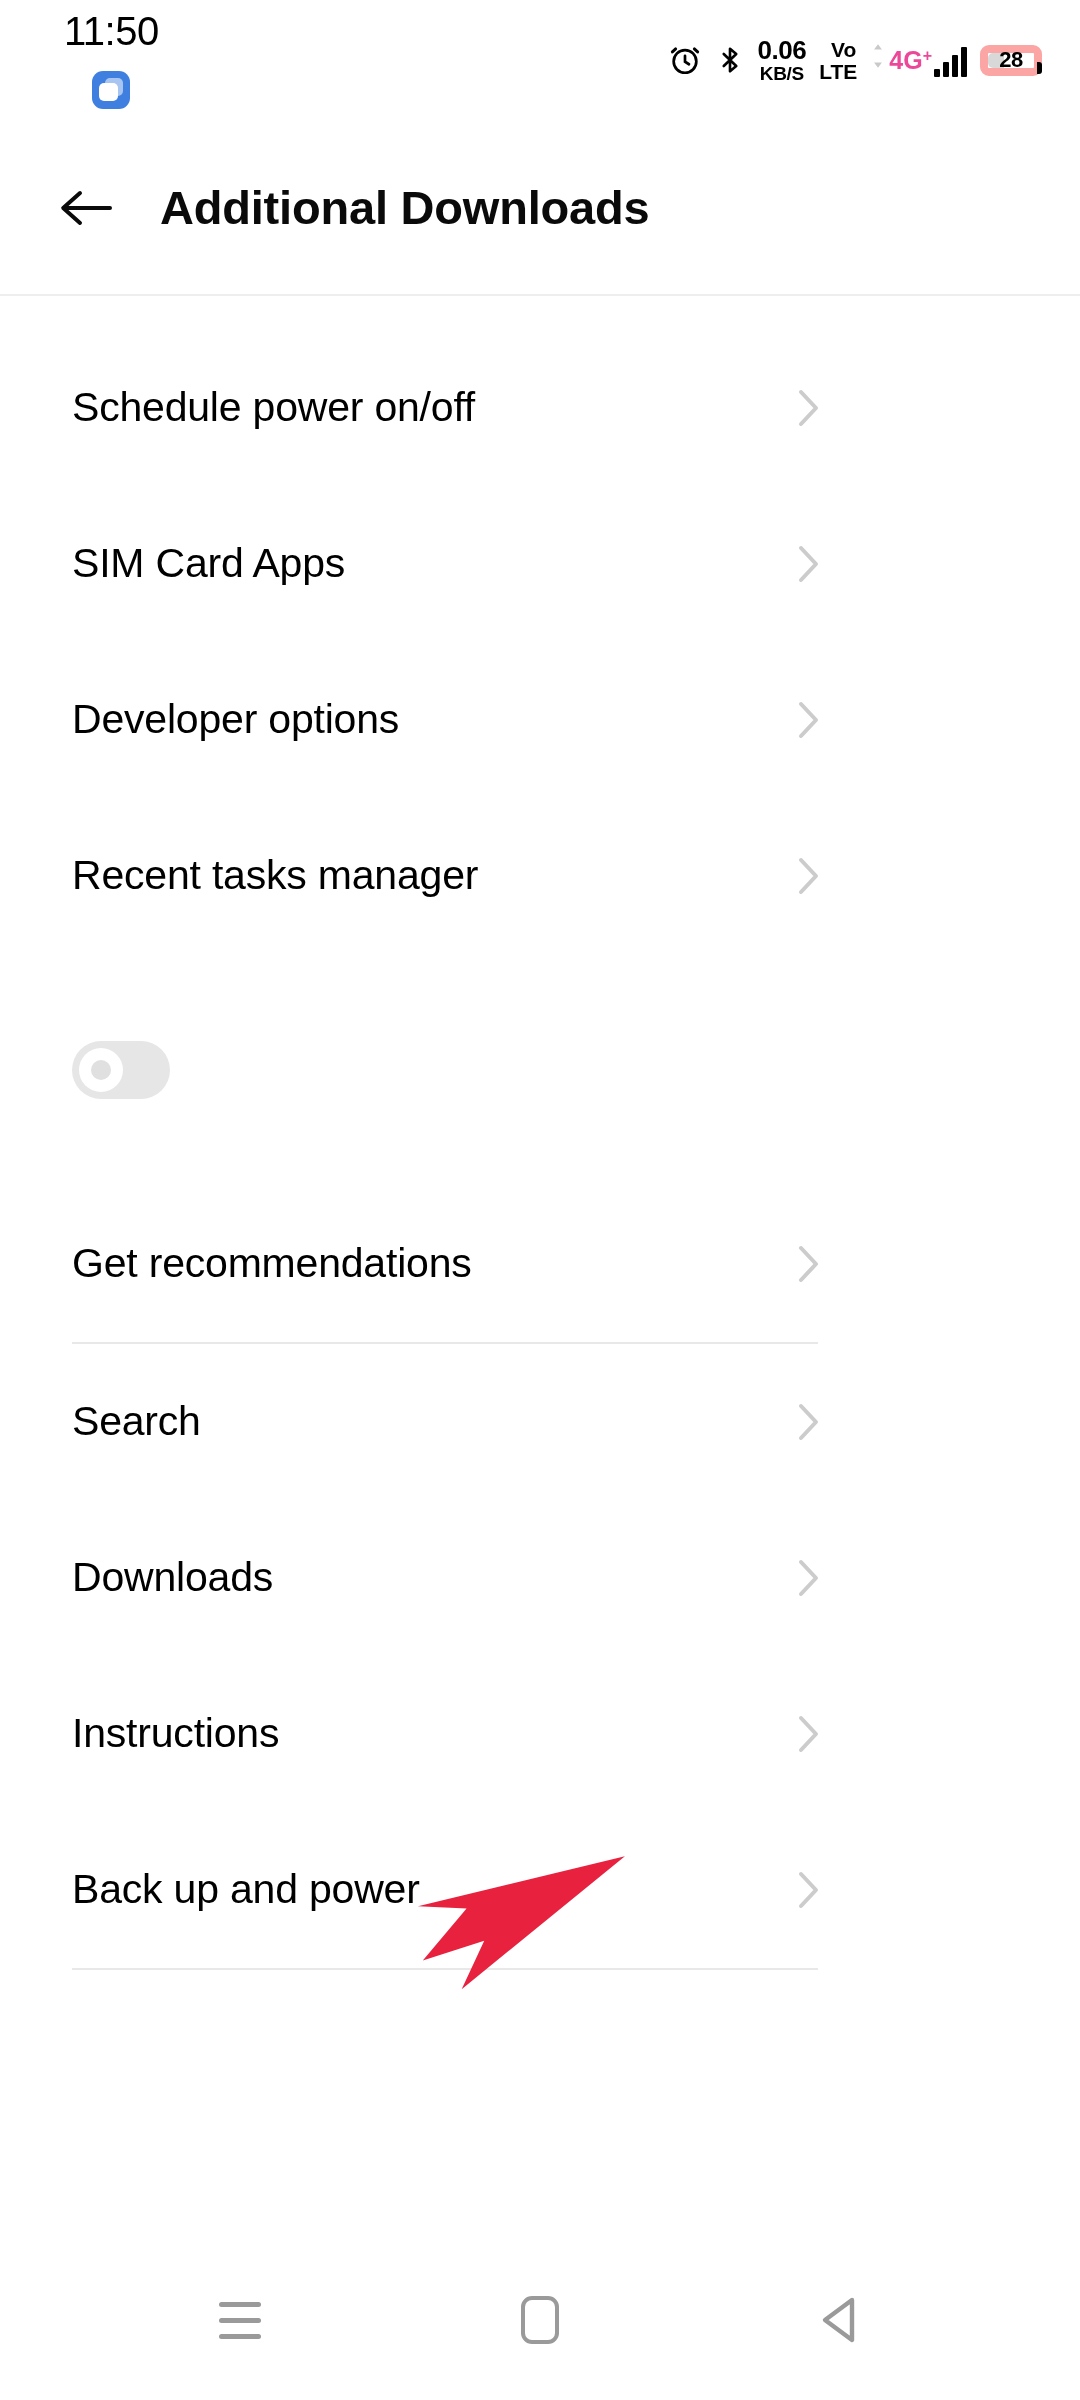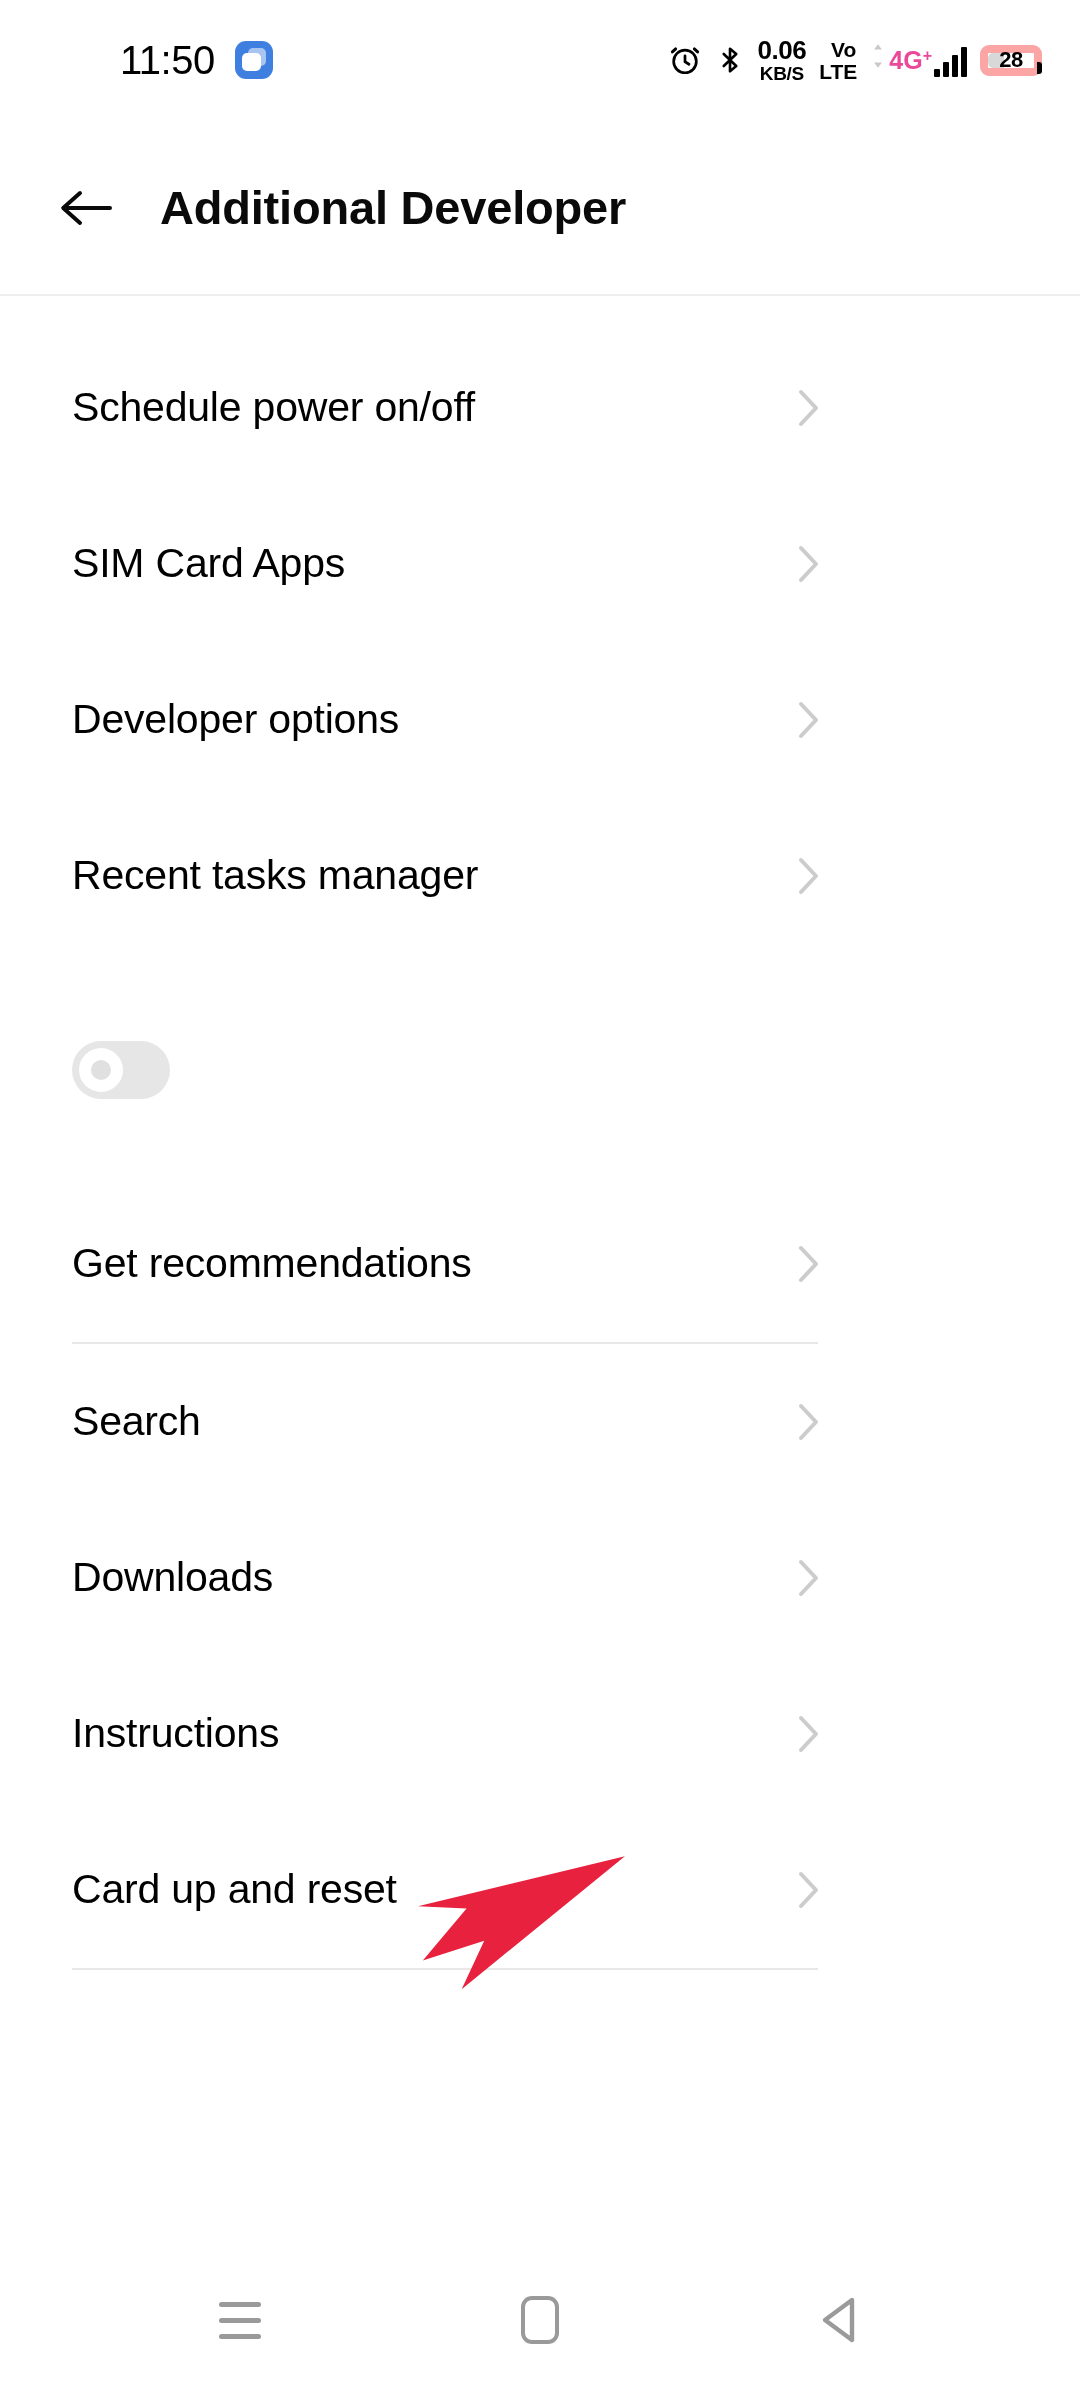--- a/index.html
+++ b/index.html
@@ -27,21 +27,22 @@
     height: 120px;
     display: flex;
     align-items: center;
     justify-content: space-between;
     padding: 0 38px 0 0;
   }
   .status-left {
     display: flex;
     align-items: center;
     gap: 20px;
-    padding-left: 120px;
+    padding-left: 64px;
+    flex-direction: column;
   }
   .status-time {
     font-size: 40px;
     color: #000000;
     letter-spacing: -0.5px;
     line-height: 1;
   }
   .app-badge {
     width: 38px;
     height: 38px;
@@ -336,21 +337,21 @@
 
     </div>
   </div>
 
   <div class="appbar">
     <div class="back-arrow">
       <svg width="56" height="42" viewBox="0 0 28 21">
         <path d="M11 3 2.6 10.5 11 18M2.8 10.5H26" fill="none" stroke="#0a0a0a" stroke-width="2" stroke-linecap="round" stroke-linejoin="round"></path>
       </svg>
     </div>
-    <div class="appbar-title">Additional Developer</div>
+    <div class="appbar-title">Additional Downloads</div>
   </div>
   <div class="appbar-divider"></div>
 
   <div class="list">
 
     <div class="gap-block"></div>
 
     <div>
 
       <div class="row">
@@ -448,21 +449,21 @@
         </div>
         <div class="chev">
           <svg width="22" height="38" viewBox="0 0 11 19">
               <path d="M1.5 1.5 9 9.5 1.5 17.5" fill="none" stroke="#cccccc" stroke-width="2" stroke-linecap="round" stroke-linejoin="round"></path>
             </svg>
         </div>
       </div>
 
       <div class="row">
         <div class="row-texts">
-          <div class="row-title">Card up and reset</div>
+          <div class="row-title">Back up and power</div>
         </div>
         <div class="chev">
           <svg width="22" height="38" viewBox="0 0 11 19">
               <path d="M1.5 1.5 9 9.5 1.5 17.5" fill="none" stroke="#cccccc" stroke-width="2" stroke-linecap="round" stroke-linejoin="round"></path>
             </svg>
         </div>
       </div>
 
     </div>
 

